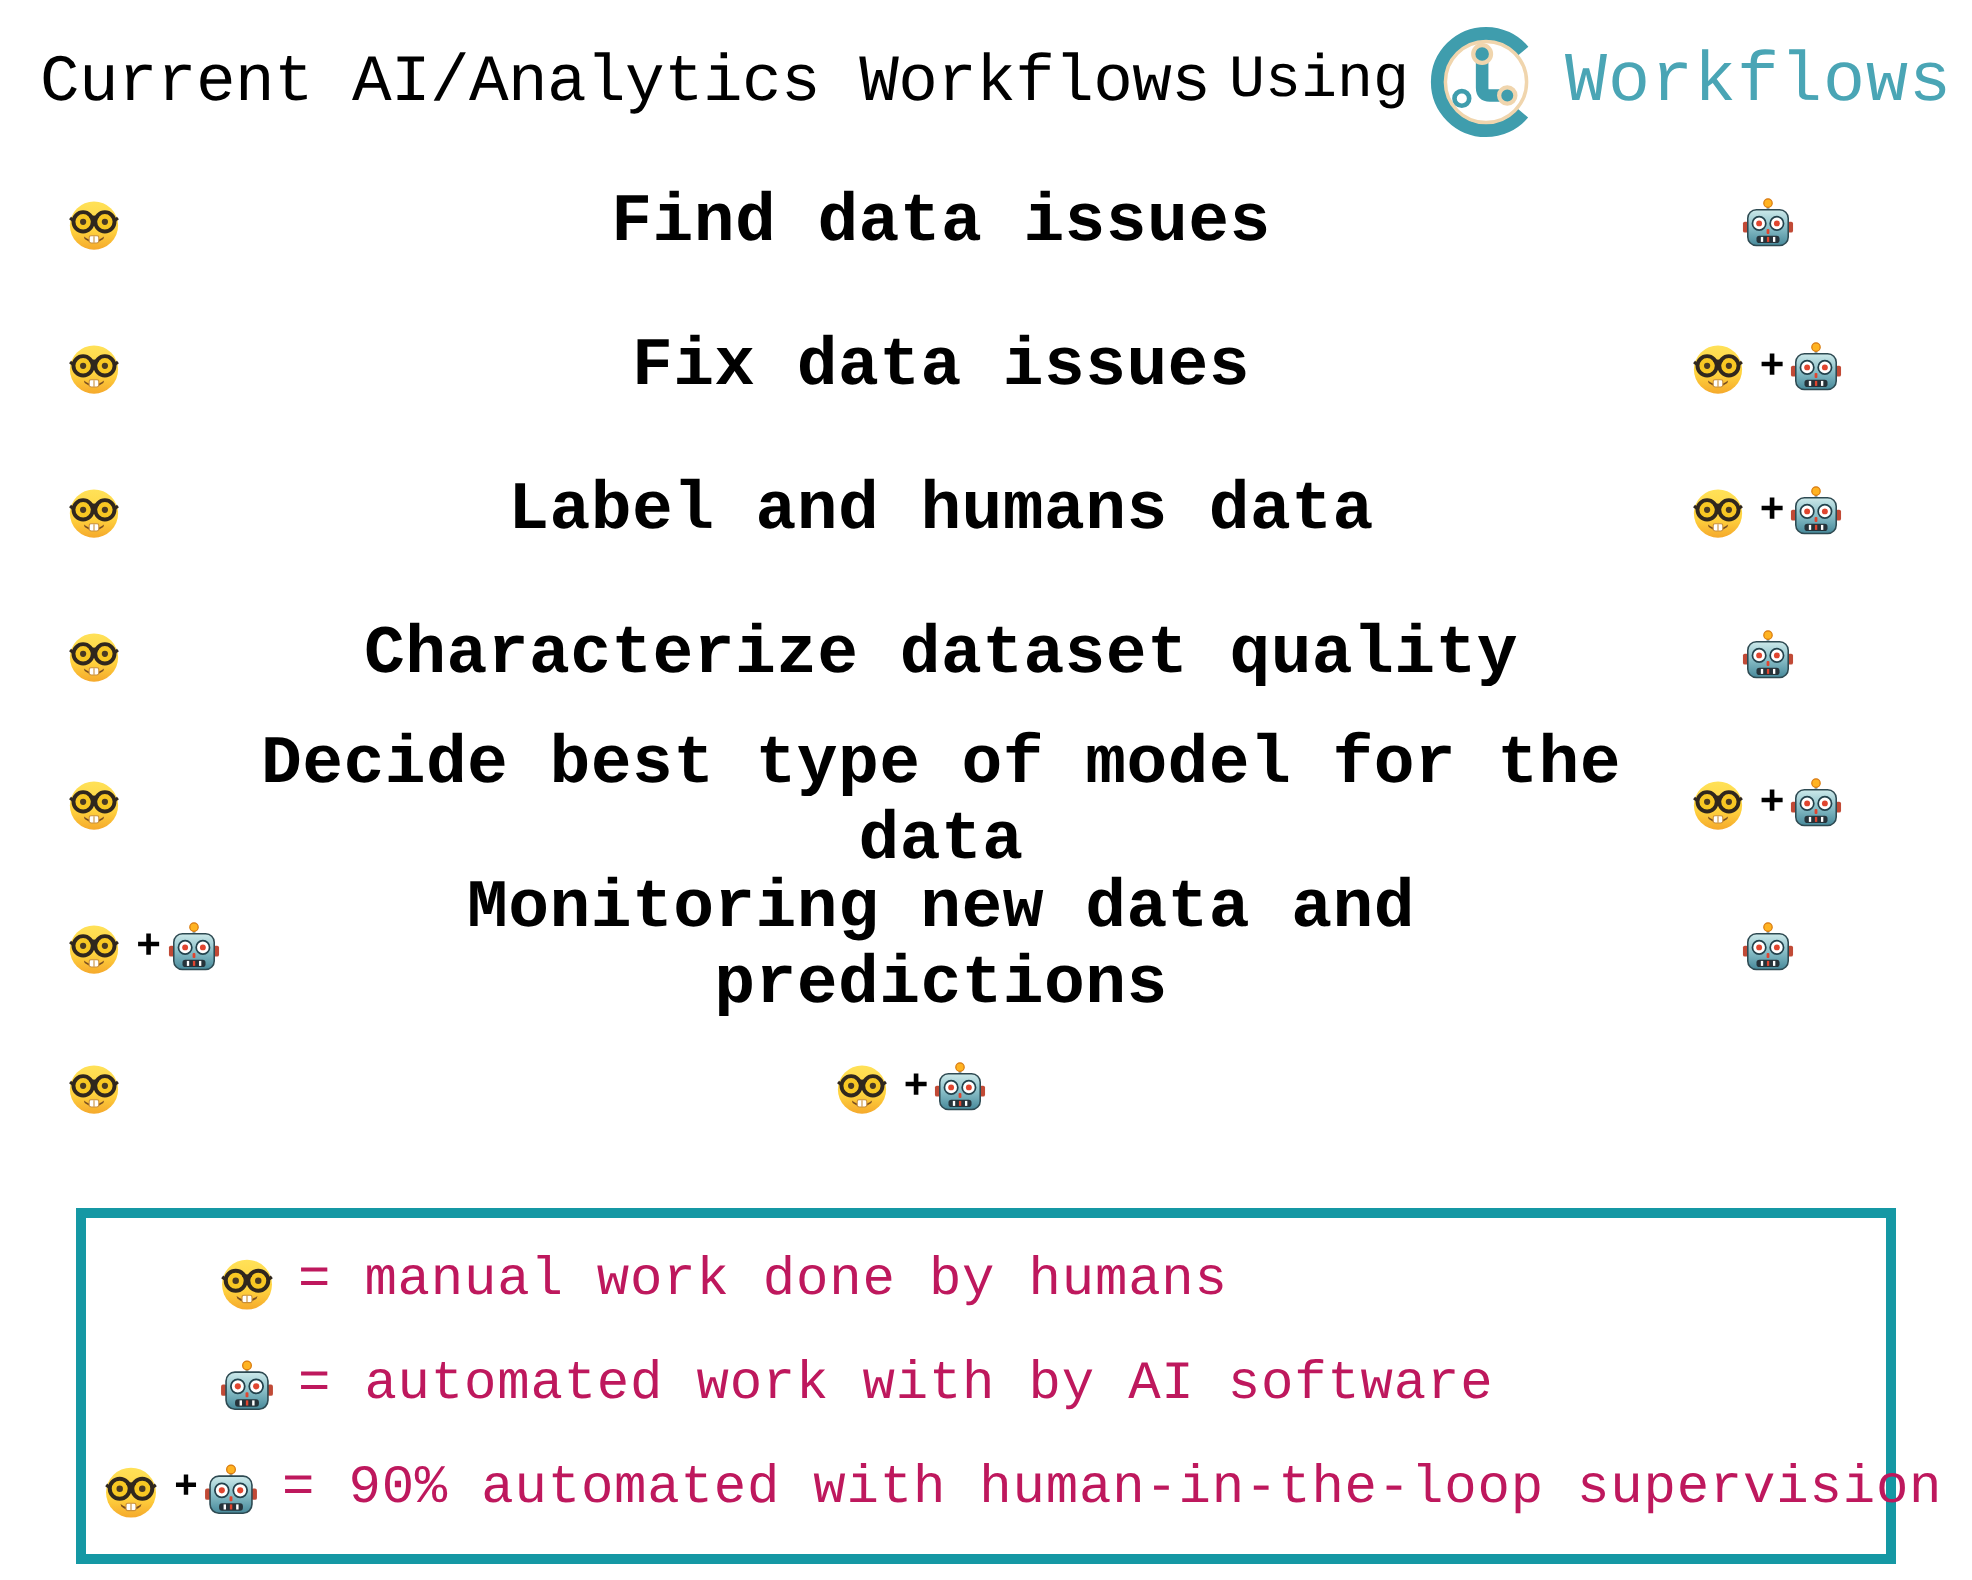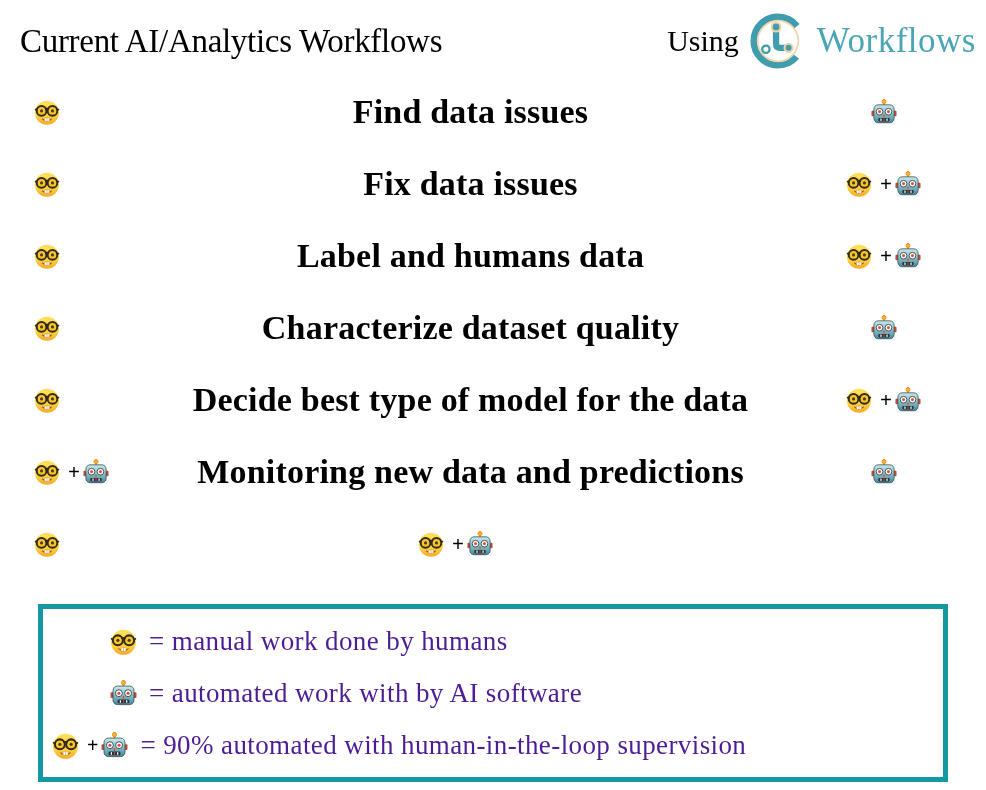--- a/index.html
+++ b/index.html
@@ -6,21 +6,21 @@
     --teal:#1598a4;
     --brand:#4aa5b5;
     --ink:#000000;
   }
   *{box-sizing:border-box;}
   html,body{margin:0;padding:0;background:#ffffff;}
   .slide{
     position:relative;
     width:986px;height:790px;
     background:#ffffff;
-    font-family:Liberation Serif, serif;
+    font-family:Liberation Mono, monospace;
     color:var(--ink);
     overflow:hidden;
   }
   
   .header{display:flex;align-items:center;padding:12px 6px 0 20px;height:70px;}
   .title{font-size:33px;letter-spacing:-0.3px;white-space:nowrap;}
   .header-right{margin-left:auto;display:flex;align-items:center;gap:10px;padding-right:4px;}
   .using{font-size:30px;}
   .logo{width:58px;height:58px;display:block;}
   .brand{font-size:35px;color:var(--brand);letter-spacing:0.5px;}
@@ -39,21 +39,21 @@
   .legend{
     margin:24px 38px 0 38px;
     border:5px solid var(--teal);
     background:#ffffff;
     padding:6px 8px;
   }
   .legend-item{display:flex;align-items:center;height:52px;}
   .legend-item:nth-child(1),.legend-item:nth-child(2){padding-left:58px;}
   .legend-item .emoji svg{width:29px;height:29px;}
   .legend-item .plus{font-size:20px;}
-  .legend-item .text{margin-left:11px;font-size:27px;font-weight:400;letter-spacing:0.4px;color:#4c1d95;white-space:nowrap;}
+  .legend-item .text{margin-left:11px;font-size:27px;font-weight:400;letter-spacing:0.4px;color:#be185d;white-space:nowrap;}
 </style>
 </head>
 <body>
 
 <div class="slide">
 
   <div class="header">
     <span class="title">Current AI/Analytics Workflows</span>
     <span class="header-right">
       <span class="using">Using</span>

